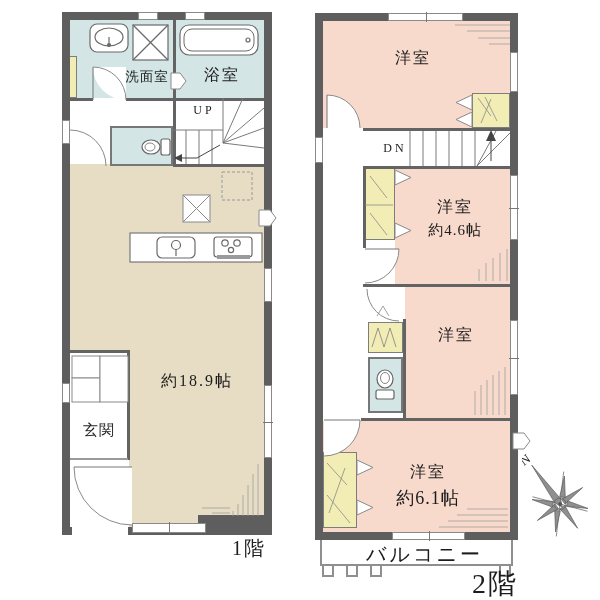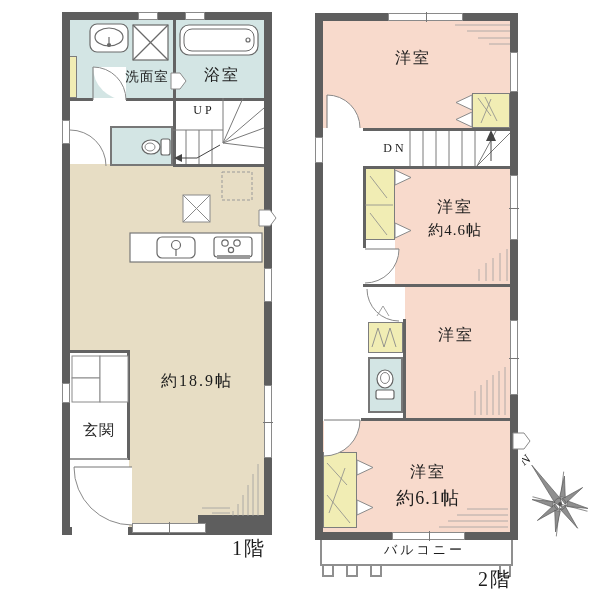--- a/index.html
+++ b/index.html
@@ -303,28 +303,28 @@
   <div class="lbl" style="left:38px;top:36px;width:120px;font-size:16px;letter-spacing:2px;">洋室</div>
   <div class="lbl" style="left:58px;top:129px;width:44px;font-size:12px;letter-spacing:3px;">DN</div>
   <div class="lbl" style="left:90px;top:185px;width:100px;font-size:16px;letter-spacing:2px;">洋室</div>
   <div class="lbl" style="left:90px;top:209px;width:100px;font-size:15px;letter-spacing:1px;">約4.6帖</div>
   <div class="lbl" style="left:91px;top:313px;width:100px;font-size:16px;letter-spacing:2px;">洋室</div>
   <div class="lbl" style="left:53px;top:450px;width:120px;font-size:16px;letter-spacing:2px;">洋室</div>
   <div class="lbl" style="left:53px;top:475px;width:120px;font-size:18px;letter-spacing:1px;">約6.1帖</div>
 </div>
 
 <div class="balcony" style="left:320px;top:540px;width:193px;height:26px;">
-  <div class="lbl" style="left:0;right:0;top:3px;font-size:13px;letter-spacing:3px;padding-left:16px;">バルコニー</div>
+  <div class="lbl" style="left:0;right:0;top:3px;font-size:20px;letter-spacing:3px;padding-left:16px;">バルコニー</div>
 </div>
 <div class="tooth" style="left:322px;top:566px;"></div>
 <div class="tooth" style="left:346px;top:566px;"></div>
 <div class="tooth" style="left:370px;top:566px;"></div>
 <div class="tooth" style="left:499px;top:566px;"></div>
 
-<div class="lbl" style="left:464px;top:568px;width:62px;font-size:20px;letter-spacing:2px;">2階</div>
+<div class="lbl" style="left:464px;top:568px;width:62px;font-size:28px;letter-spacing:2px;">2階</div>
 
 <svg class="abs" style="left:522px;top:442px;z-index:7;" width="76" height="100" viewBox="0 0 76 100">
   <g transform="rotate(-36 38 62)" fill="#8f8f8f" stroke="#555" stroke-width="0.6">
     <line x1="16" y1="86" x2="60" y2="38" stroke="#8f8f8f" stroke-width="1"></line>
     <line x1="20" y1="40" x2="56" y2="84" stroke="#8f8f8f" stroke-width="1"></line>
     <polygon points="38,14 41.5,58 38,66 34.5,58"></polygon>
     <polygon points="38,92 41,66 35,66"></polygon>
     <polygon points="66,62 42,59 42,65"></polygon>
     <polygon points="10,62 34,59 34,65"></polygon>
     <polygon points="58,42 42,56 46,60"></polygon>

